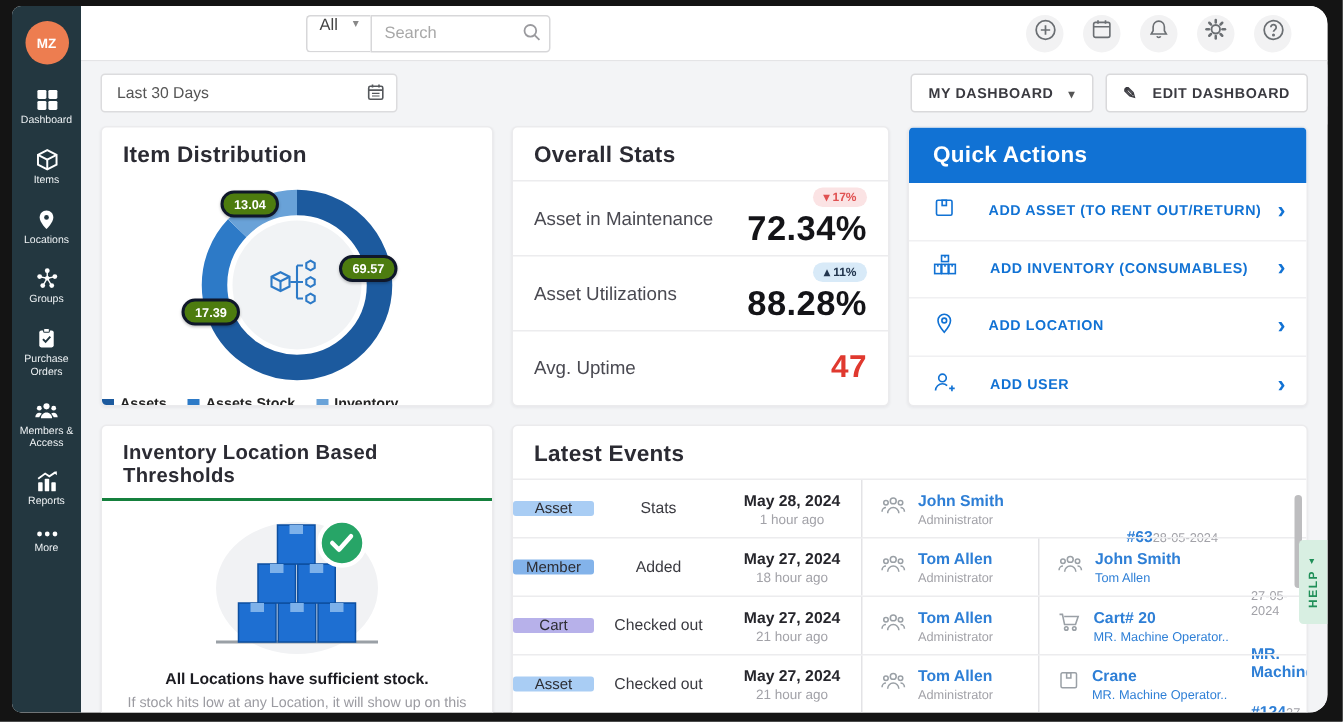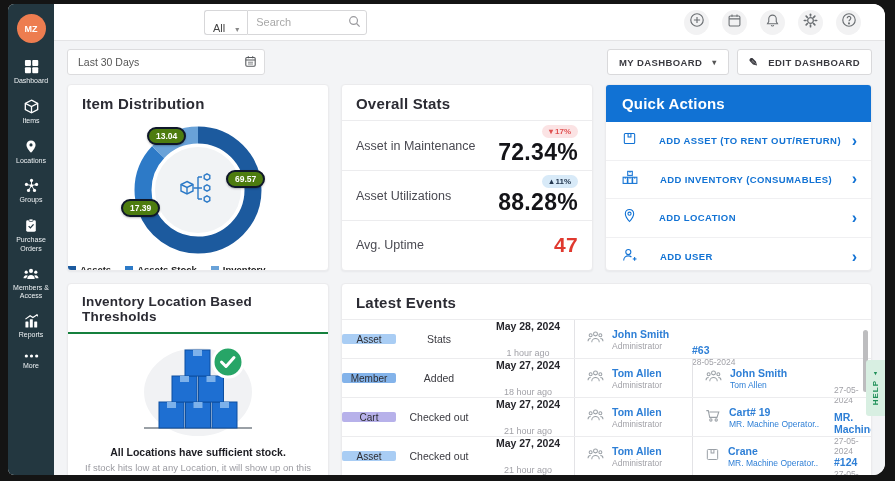--- a/index.html
+++ b/index.html
@@ -12,21 +12,21 @@
   .avatar { width:29px; height:29px; border-radius:50%; background:var(--avatar,#ed7d50); color:#fff; font-size:9px; font-weight:bold;
             display:flex; align-items:center; justify-content:center; margin-bottom:16px; }
   .nav-item { display:flex; flex-direction:column; align-items:center; gap:3px; margin-bottom:13px; cursor:pointer; width:46px; }
   .nav-item .lbl { font-size:7px; color:#eef2f4; text-align:center; line-height:1.25; }
   .nav-item svg { display:block; }
 
   
   .main { flex:1; display:flex; flex-direction:column; min-width:0; position:relative; }
   .topbar { height:37px; background:#fff; border-bottom:1px solid #e4e4e6; display:flex; align-items:center; flex:0 0 37px; }
   .searchgroup { display:flex; margin-left:150px; height:25px; }
-  .fake-select { display:flex; align-items:flex-end; gap:10px; border:1px solid #d7d7d9; border-right:none; border-radius:3px 0 0 3px;
+  .fake-select { display:flex; align-items:flex-start; gap:10px; border:1px solid #d7d7d9; border-right:none; border-radius:3px 0 0 3px;
                  padding:0 8px; font-size:11px; color:#444; cursor:pointer; }
   .fake-select .caret { font-size:8px; color:#888; }
   .searchbox { position:relative; }
   .searchbox input { width:120px; height:25px; border:1px solid #d7d7d9; border-radius:0 3px 3px 0; padding:0 24px 0 8px; font-size:11px; color:#444; outline:none; font-family:"Liberation Sans",sans-serif;}
   .searchbox input::placeholder { color:#a8a8a8; }
   .searchbox svg { position:absolute; right:6px; top:5.5px; }
   .top-icons { margin-left:auto; margin-right:24px; display:flex; gap:13px; }
   .icon-btn { width:25px; height:25px; border-radius:50%; background:#f2f2f3; display:flex; align-items:center; justify-content:center; cursor:pointer; }
 
   
@@ -80,26 +80,26 @@
   .thresh-sub { font-size:9.5px; color:#9b9ba1; margin-top:4px; }
 
   
   .events-card { display:flex; flex-direction:column; }
   .ev-row { display:flex; align-items:stretch; height:39px; border-top:1px solid #ececee; }
   .ev-type { width:54px; flex:0 0 54px; margin:14px 0; display:flex; align-items:center; justify-content:center; font-size:10px; color:#2d2d33; border-radius:2px; }
   .t-asset { background:var(--type-asset,#a9cdf4); }
   .t-member { background:var(--type-member,#83b3ea); }
   .t-cart { background:var(--type-cart,#b7b1ea); }
   .ev-action { width:86px; flex:0 0 86px; display:flex; align-items:center; justify-content:center; font-size:10.5px; color:#3a3a40; }
-  .ev-date { width:92px; flex:0 0 92px; display:flex; flex-direction:column; align-items:center; justify-content:space-between; }
+  .ev-date { width:92px; flex:0 0 92px; display:flex; flex-direction:column; align-items:center; justify-content:center; }
   .ev-date .d1 { font-size:10.5px; font-weight:bold; color:#26262c; }
   .ev-date .d2 { font-size:9px; color:#a2a2a8; margin-top:1px; }
   .ev-user { width:118px; flex:0 0 118px; border-left:1px solid #e3e3e6; display:flex; align-items:center; gap:8px; padding-left:12px; }
   .ev-item { width:142px; flex:0 0 142px; border-left:1px solid #e3e3e6; display:flex; align-items:center; gap:8px; padding-left:12px; }
-  .ev-ref { flex:1; display:flex; flex-direction:column; justify-content:center;margin-top:32px; }
+  .ev-ref { flex:1; display:flex; justify-content:center;margin-top:32px; }
   .two-line { display:flex; flex-direction:column; justify-content:center; }
   .blue-b { font-size:10.5px; font-weight:bold; color:var(--link,#2e7fd6); }
   .gray-s { font-size:8.5px; color:#a2a2a8; margin-top:1px; }
   .blue-s { font-size:8.5px; color:var(--link,#2e7fd6); margin-top:1px; }
   .ev-scroll { position:absolute; right:3px; top:46px; width:5px; height:62px; background:#bdbdbf; border-radius:3px; }
 
   
   .help-tab { position:absolute; right:0; top:356px; width:19px; height:56px; background:var(--help-bg,#d8efe2); border-radius:3px 0 0 3px;
               display:flex; align-items:center; justify-content:center; cursor:pointer; }
   .help-tab .txt { writing-mode:vertical-rl; transform:rotate(180deg); font-size:8px; font-weight:bold; letter-spacing:1px; color:var(--help-fg,#1f8f58); display:flex; align-items:center; gap:2px; }
@@ -580,21 +580,21 @@
                   <span class="gray-s">Administrator</span>
                 </span>
             </div>
             <div class="ev-item">
               <span><svg width="16" height="15" viewBox="0 0 18 16" fill="none" stroke="#9aa0a6" stroke-width="1.2">
                     <path d="M1.5 2.5h2.2l1.6 7.6h8.2l2-6H5"></path>
                     <circle cx="6.6" cy="13" r="1.3"></circle>
                     <circle cx="12.6" cy="13" r="1.3"></circle>
                   </svg></span>
               <span class="two-line">
-                  <span class="blue-b">Cart# 19</span>
+                  <span class="blue-b">Cart# 20</span>
                   <span class="blue-s">MR. Machine Operator..</span>
                 </span>
             </div>
             <div class="ev-ref">
                 <span class="blue-b">MR. Machine</span>
                 <span class="gray-s">27-05-2024</span>
               </div>
           </div>
 
           <div class="ev-row">

